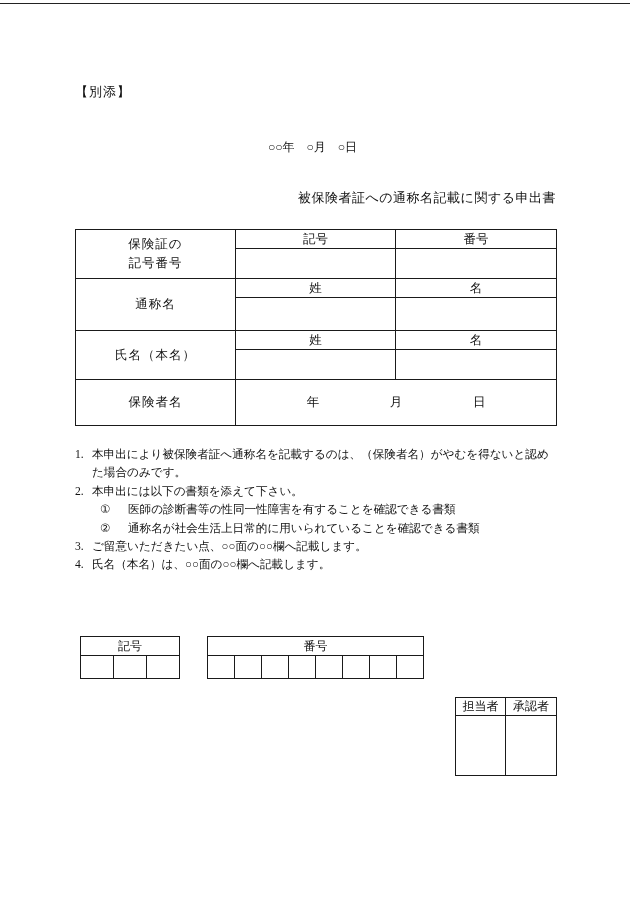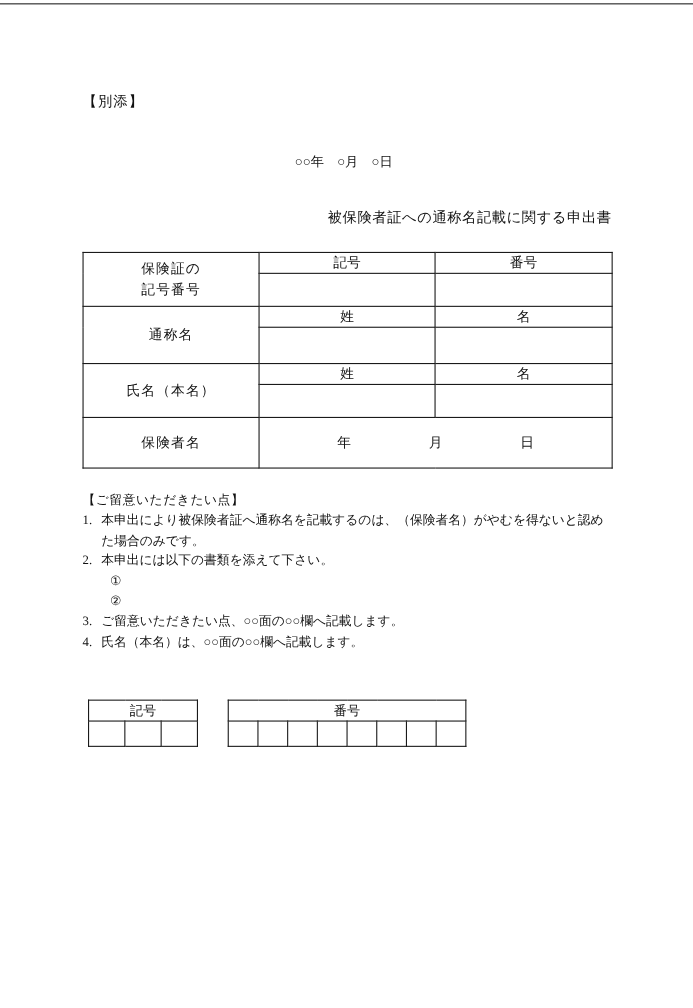--- a/index.html
+++ b/index.html
@@ -144,35 +144,36 @@
             <span>年</span>
             <span>月</span>
             <span>日</span>
           </div>
         </td>
       </tr>
     </tbody>
   </table>
 
   <div class="notes">
-    <div class="notes-heading">【ご留意いただきたい点】</div>
 
     <div class="note-item">
       <span class="note-num">1.</span>
       <span class="note-text">本申出により被保険者証へ通称名を記載するのは、（保険者名）がやむを得ないと認めた場合のみです。</span>
     </div>
     <div class="note-item">
       <span class="note-num">2.</span>
       <span class="note-text">本申出には以下の書類を添えて下さい。</span>
     </div>
     <div class="note-item sub">
       <span class="note-num">①</span>
+      <span class="note-text">医師の診断書等の性同一性障害を有することを確認できる書類</span>
     </div>
     <div class="note-item sub">
       <span class="note-num">②</span>
+      <span class="note-text">通称名が社会生活上日常的に用いられていることを確認できる書類</span>
     </div>
     <div class="note-item">
       <span class="note-num">3.</span>
       <span class="note-text">ご留意いただきたい点、○○面の○○欄へ記載します。</span>
     </div>
     <div class="note-item">
       <span class="note-num">4.</span>
       <span class="note-text">氏名（本名）は、○○面の○○欄へ記載します。</span>
     </div>
   </div>
@@ -217,14 +218,30 @@
         <td></td>
         <td></td>
         <td></td>
         <td></td>
         <td></td>
         <td></td>
       </tr>
     </tbody>
   </table>
 
+  <table class="grid-table approval">
+    <colgroup>
+        <col style="width:50px">
+        <col style="width:51px">
+      </colgroup>
+    <tbody>
+      <tr class="approval-head-row">
+        <td>担当者</td>
+        <td>承認者</td>
+      </tr>
+      <tr class="approval-body-row">
+        <td></td>
+        <td></td>
+      </tr>
+    </tbody>
+  </table>
 
 </div>
 
 </body></html>

